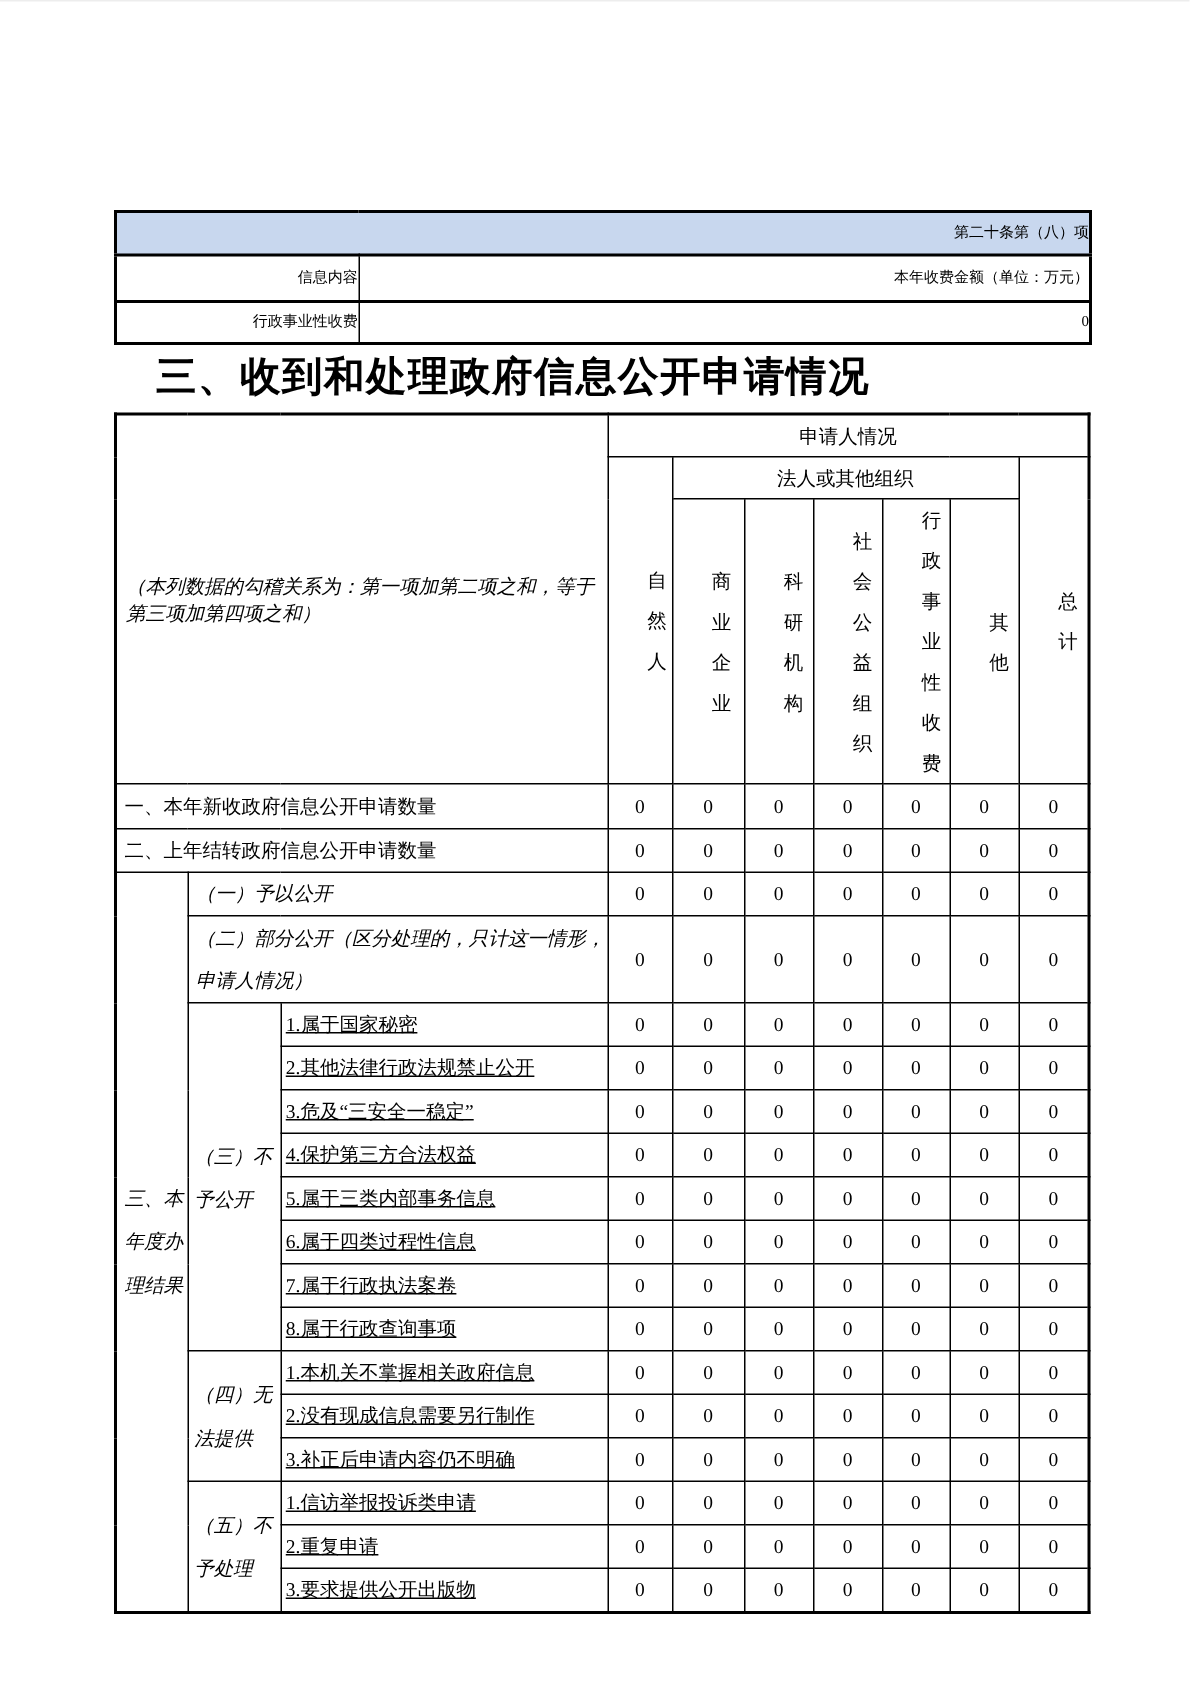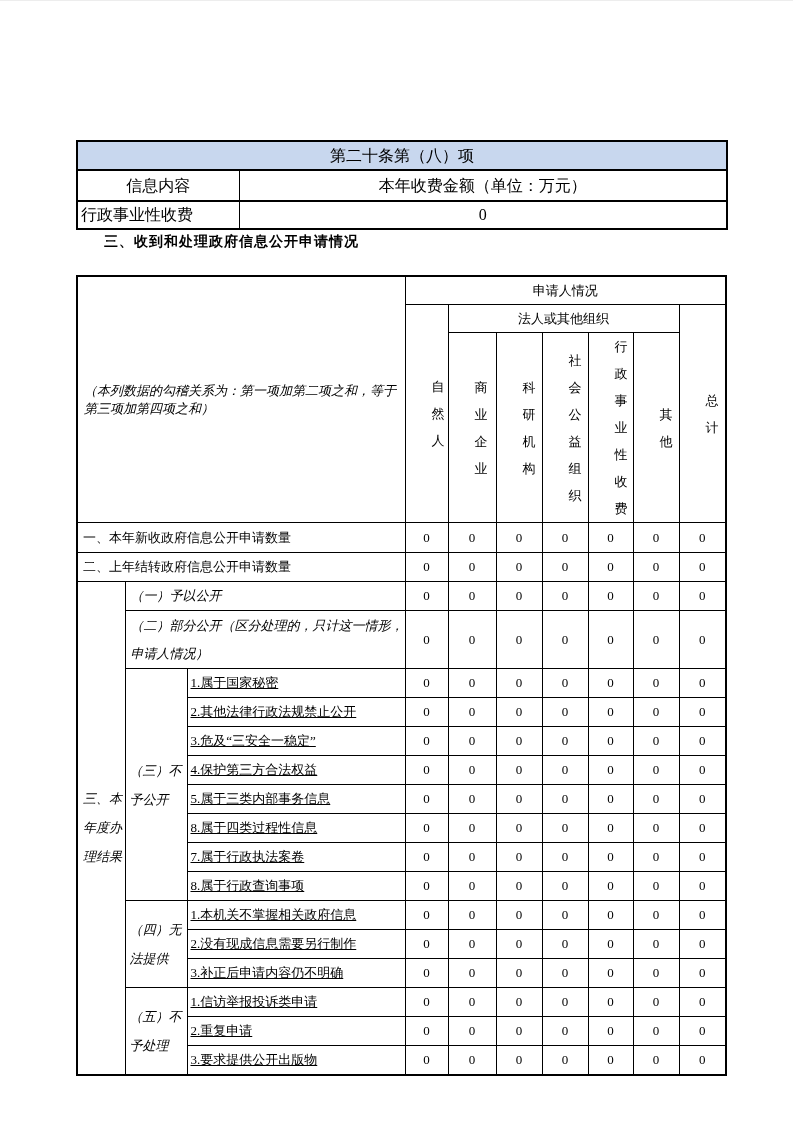--- a/index.html
+++ b/index.html
@@ -9,33 +9,33 @@
     position:relative;overflow:hidden;
   }
   .page{position:relative;width:793px;height:1122px;background:#fff;}
   .page-top-edge{position:absolute;left:0;top:0;width:793px;height:1px;background:#ededed;}
 
   table{border-collapse:collapse;table-layout:fixed;position:absolute;background:#fff;}
   td{padding:0;overflow:hidden;vertical-align:middle;font-size:13px;line-height:1.2;word-break:break-all;}
 
   
   .fee-table{left:76px;top:140px;width:650px;border:2px solid #000;}
-  .fee-table td{border:1px solid #000;font-size:16px;}
+  .fee-table td{border:1px solid #000;font-size:10px;text-align:right;}
   .fee-table .r-title td{height:27px;background:#c8d7ee;border-bottom:2px solid #000;}
   .fee-table .r-head td{height:29px;border-bottom:2px solid #000;}
   .fee-table .r-data td{height:26px;}
   .center{text-align:center;}
   .fee-left{text-align:left;padding-left:3px;}
   .fee-val{font-size:15px;}
 
   
   .section-title{
     position:absolute;left:104px;top:233px;margin:0;
     font-family:"Liberation Sans","DejaVu Sans",sans-serif;
-    font-size:14px;font-weight:bold;letter-spacing:1px;white-space:nowrap;
+    font-size:27px;font-weight:bold;letter-spacing:1px;white-space:nowrap;
   }
 
   
   .req-table{left:76px;top:275px;width:651px;border:2px solid #000;}
   .req-table td{border:1px solid #000;}
   .h27{height:27px;} .h88{height:88px;} .h30{height:30px;} .h29{height:29px;} .h58{height:58px;}
   .hdr{text-align:center;padding:0 26px;line-height:27px;}
   .note{font-style:italic;text-align:left;padding:0 6px;line-height:18px;}
   .kai{font-style:italic;}
   .lbl{text-align:left;padding-left:5px;line-height:28px;margin-top:41px;}
@@ -189,21 +189,21 @@
       <td class="item">5.属于三类内部事务信息</td>
       <td class="num">0</td>
           <td class="num">0</td>
           <td class="num">0</td>
           <td class="num">0</td>
           <td class="num">0</td>
           <td class="num">0</td>
           <td class="num">0</td>
     </tr>
     <tr class="h29">
-      <td class="item">8.属于四类过程性信息</td>
+      <td class="item">6.属于四类过程性信息</td>
       <td class="num">0</td>
           <td class="num">0</td>
           <td class="num">0</td>
           <td class="num">0</td>
           <td class="num">0</td>
           <td class="num">0</td>
           <td class="num">0</td>
     </tr>
     <tr class="h29">
       <td class="item">7.属于行政执法案卷</td>

